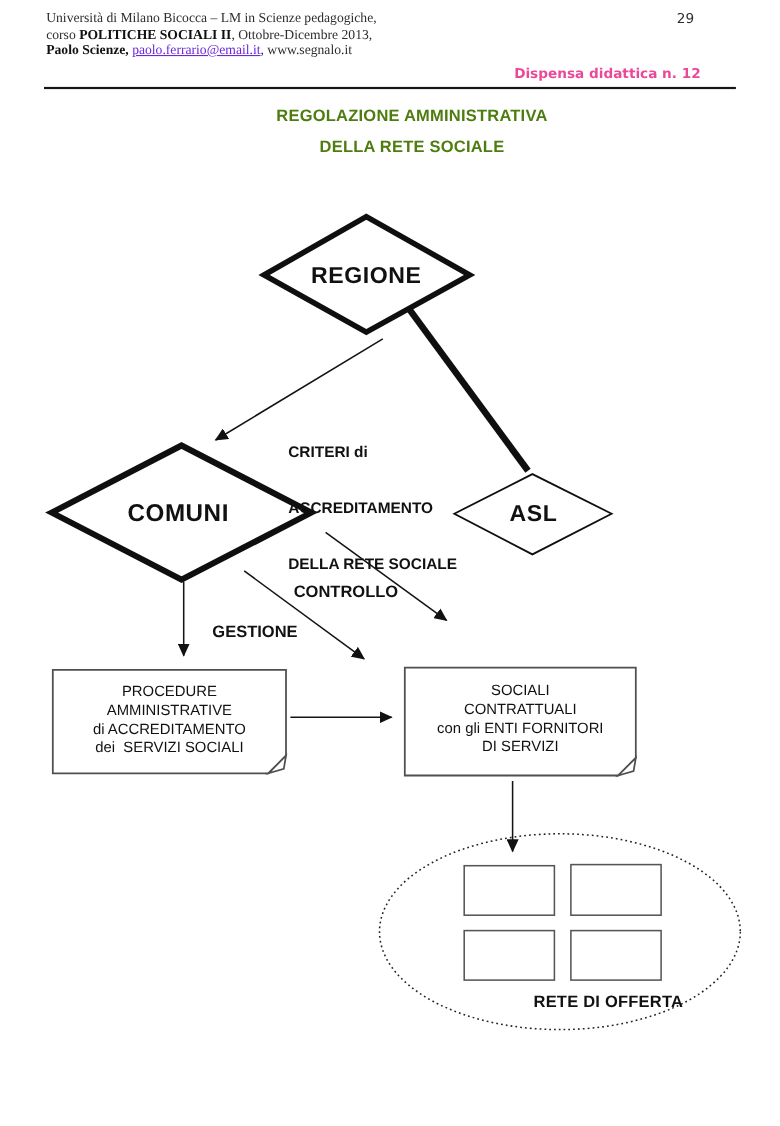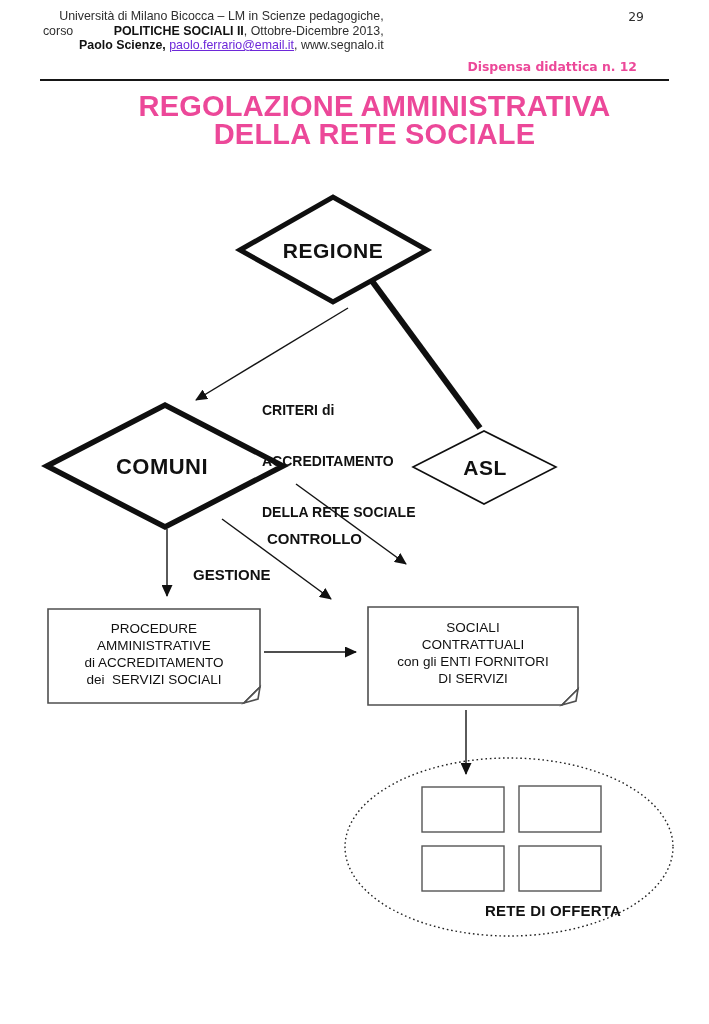--- a/index.html
+++ b/index.html
@@ -1,28 +1,28 @@
 <!DOCTYPE html>
 <html><head>
 <meta charset="utf-8">
 <style>
   html,body{margin:0;padding:0;}
   body{width:709px;height:1024px;background:#ffffff;overflow:hidden;}
   .page{position:relative;width:709px;height:1024px;background:#fff;font-family:"Liberation Sans",sans-serif;}
   .abs{position:absolute;}
   
-  .hdr{left:42px;top:9px;font-family:Liberation Sans, sans-serif;font-size:12.4px;line-height:14.6px;color:#2e2e2e;text-align:right;}
+  .hdr{left:42px;top:9px;font-family:Liberation Serif, serif;font-size:12.4px;line-height:14.6px;color:#2e2e2e;}
   .hdr span,.hdr b{white-space:pre;}
-  .hdr b{color:#111;margin-left:37px;}
+  .hdr b{color:#111;}
   .hdr a{color:#6d28d9;text-decoration:underline;cursor:pointer;}
-  .pgnum{top:9px;right:65px;font-family:"DejaVu Sans",sans-serif;font-size:12.4px;color:#2e2e2e;}
+  .pgnum{top:9px;right:78px;font-family:"DejaVu Sans",sans-serif;font-size:12.4px;color:#2e2e2e;}
   .dispensa{top:59px;right:72px;font-family:"DejaVu Sans",sans-serif;font-size:12.4px;font-weight:bold;color:#ec4899;}
   .rule{left:40px;top:79px;width:629px;height:2px;background:#161616;}
   
-  .title{left:40px;top:92px;width:669px;text-align:center;font-size:29px;line-height:28px;font-weight:bold;color:#ec4899;letter-spacing:.2px;}
+  .title{left:40px;top:92px;width:669px;text-align:center;font-size:15px;line-height:28px;font-weight:bold;color:#4d7c0f;letter-spacing:.2px;}
   
   .lbl{font-weight:bold;color:#111;white-space:pre;}
   .node{transform:translate(-50%,-50%);text-align:left;}
   .sz21{font-size:21px;letter-spacing:.5px;}
   .sz22{font-size:22px;letter-spacing:.5px;}
   .criteri{left:262px;top:368px;font-size:14px;line-height:17px;}
   .flow14{font-size:15px;}
   .boxtxt{display:flex;flex-direction:column;justify-content:center;align-items:center;text-align:center;font-size:13.5px;line-height:17px;font-weight:normal;color:#111;}
   .boxtxt div{white-space:pre;}
   .rete{left:457px;top:902px;font-size:15px;letter-spacing:.2px;margin-left:28px;}

